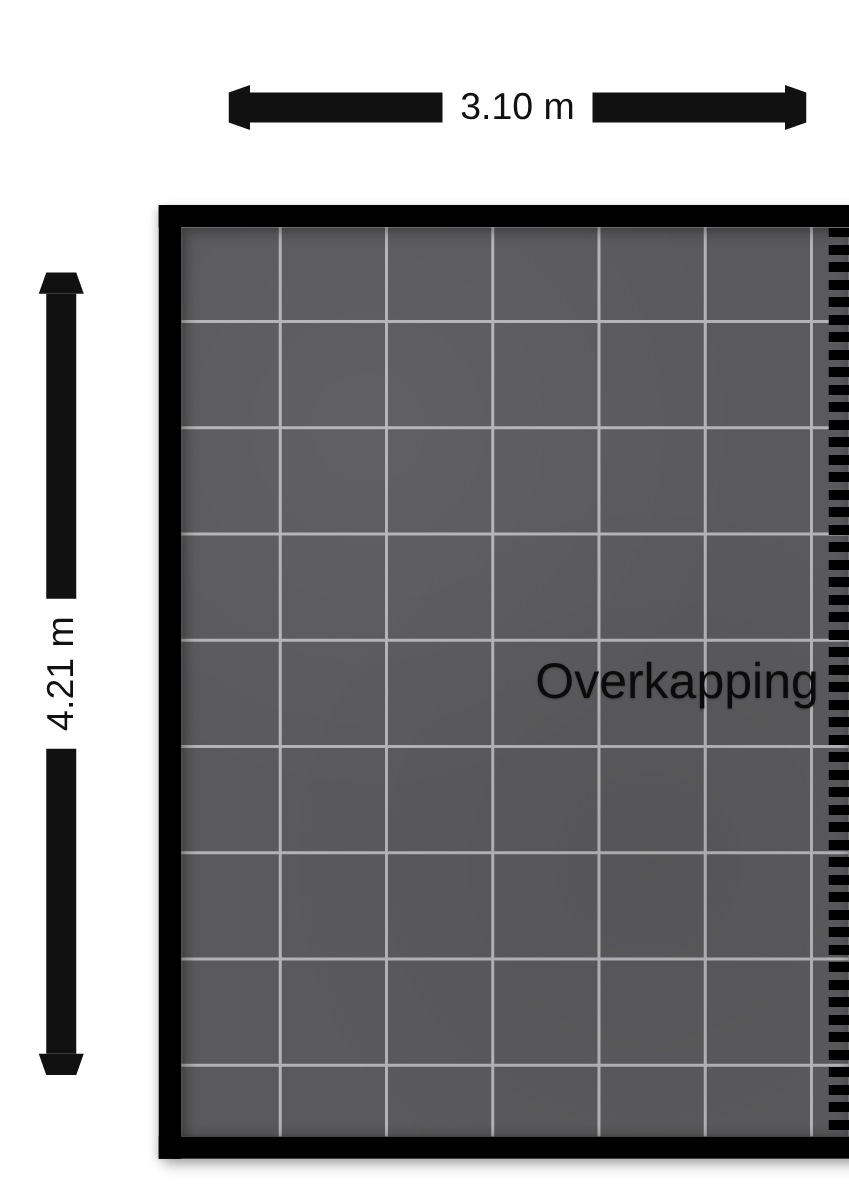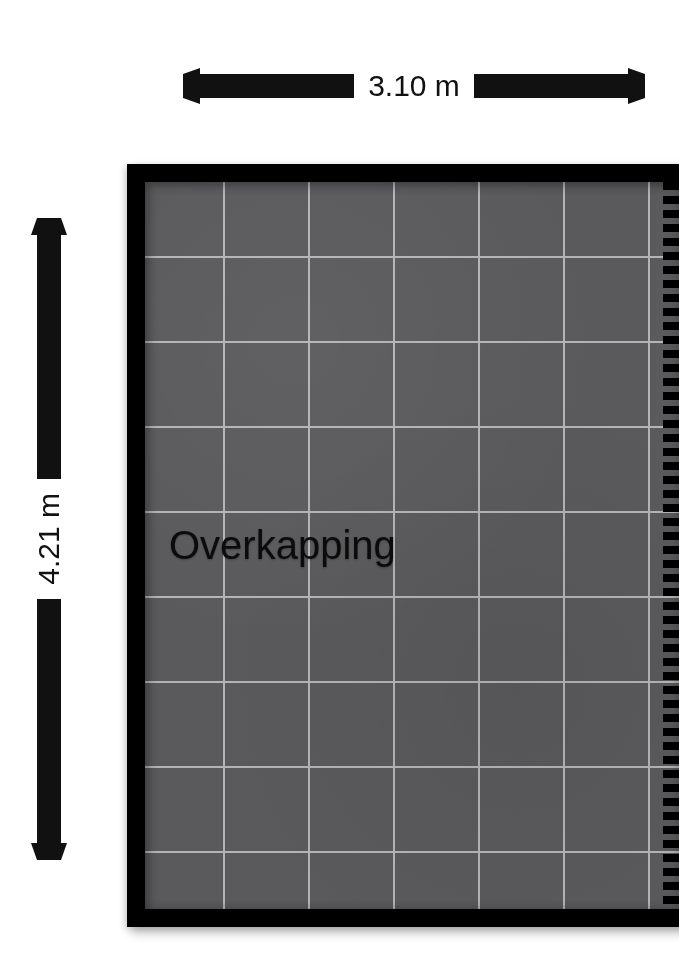--- a/index.html
+++ b/index.html
@@ -62,21 +62,21 @@
     background-color: var(--floor);
     background-image:
       radial-gradient(circle at 28% 22%, rgba(255,255,255,0.04), transparent 45%),
       radial-gradient(circle at 70% 70%, rgba(0,0,0,0.05), transparent 50%),
       linear-gradient(90deg, var(--grout) 0 2px, transparent 2px),
       linear-gradient(180deg, var(--grout) 0 2px, transparent 2px);
     background-size: 100% 100%, 100% 100%, 85px 100%, 100% 85px;
     background-position: 0 0, 0 0, 78px 0, 0 74px;
     background-repeat: no-repeat, no-repeat, repeat, repeat;
     box-shadow: inset 4px 4px 10px rgba(0,0,0,0.30), inset -2px -2px 8px rgba(0,0,0,0.14);
-    display: flex; align-items: center; justify-content: flex-start;
+    display: flex; align-items: center; justify-content: flex-end;
   }
   .room-label {
     font-size: 40px; color: #0b0b0b;
     text-shadow: 0 1px 2px rgba(0,0,0,0.25);
   }
   .dashed-edge {
     position: absolute; right: 0; top: 0; bottom: 0; width: 8px;
     background: repeating-linear-gradient(to bottom, var(--wall) 0 8px, transparent 8px 14px);
   }
 </style>

